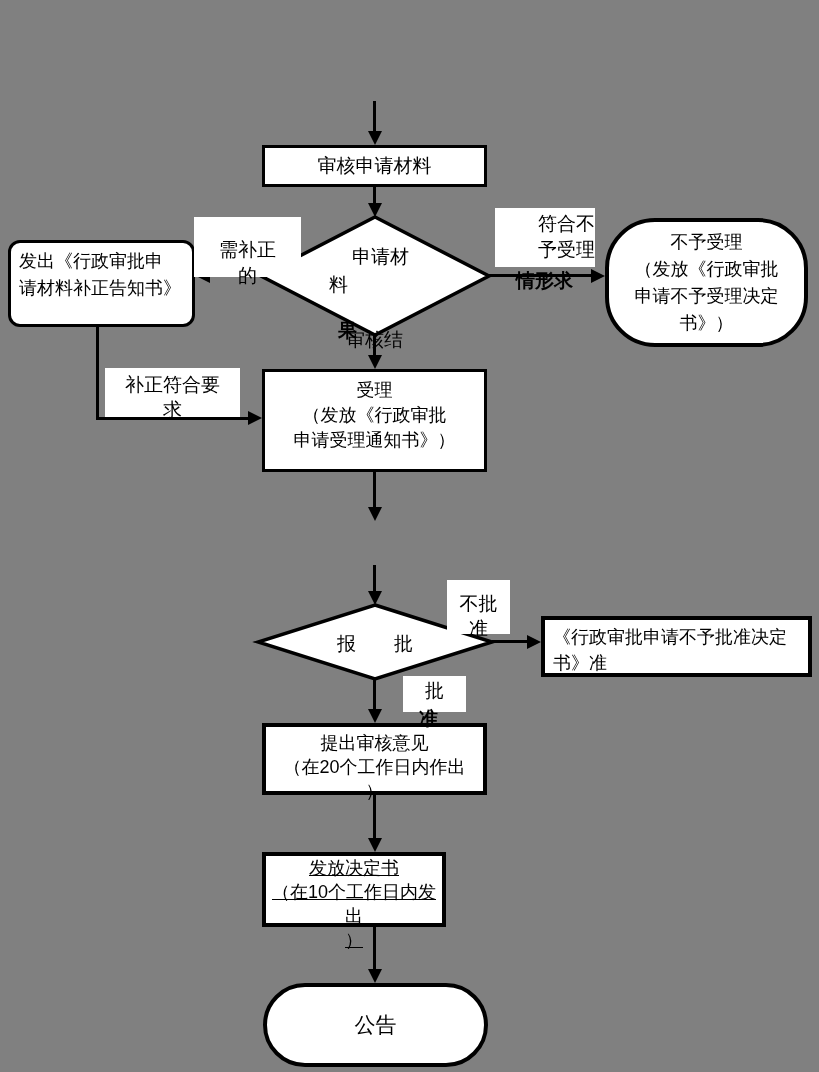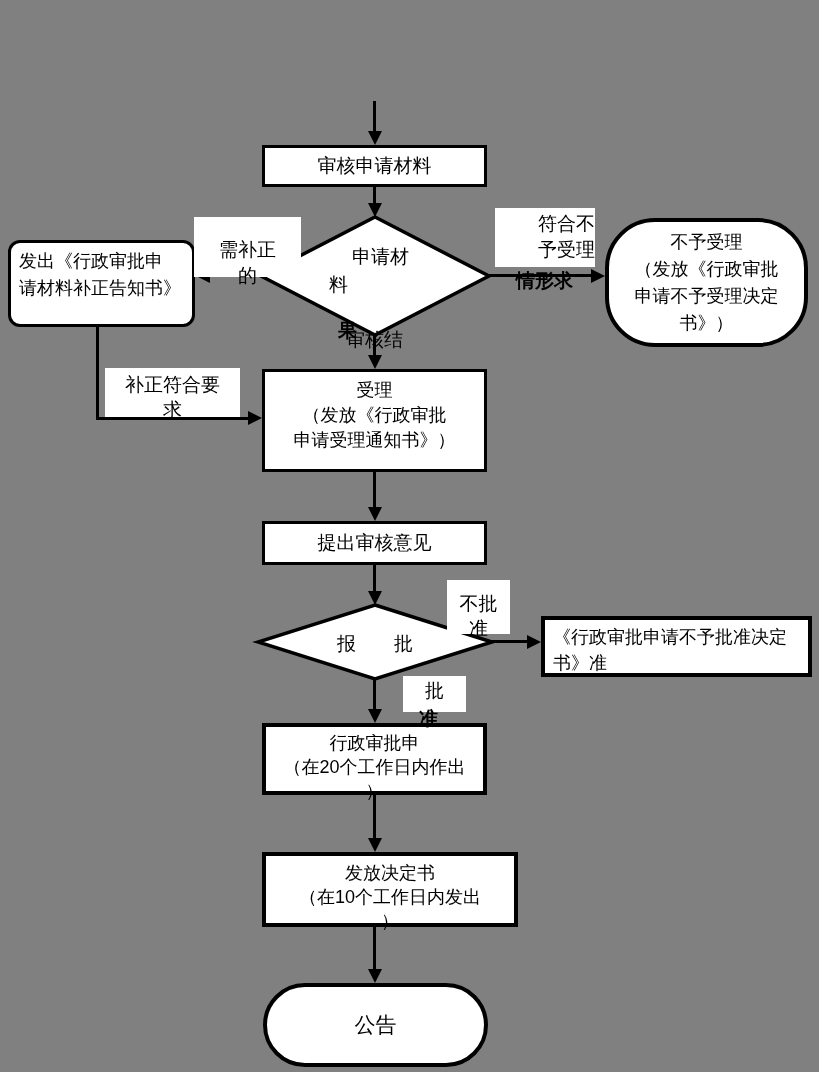--- a/index.html
+++ b/index.html
@@ -28,21 +28,21 @@
   #review{left:262px;top:145px;width:225px;height:42px;font-size:19px;}
   #diamond1-svg{position:absolute;left:256px;top:213px;}
   #issue{left:8px;top:240px;width:187px;height:87px;font-size:18px;line-height:27px;padding:5px 8px;border-radius:12px;}
   #reject{left:605px;top:218px;width:203px;height:129px;border-radius:50px;border-width:4px;font-size:18px;line-height:27px;}
   #accept{left:262px;top:369px;width:225px;height:103px;font-size:18px;line-height:25px;padding-top:6px;}
   #opinion{left:262px;top:521px;width:225px;height:44px;font-size:19px;}
   #diamond2-svg{position:absolute;left:252px;top:600px;}
   #decision2-label{position:absolute;left:252px;top:631px;width:246px;text-align:center;font-size:19px;color:#000;}
   #notapprove{left:541px;top:616px;width:271px;height:61px;border-width:4px;font-size:18px;line-height:26px;padding:4px 8px;}
   #decide{left:262px;top:723px;width:225px;height:72px;border-width:4px;font-size:18px;line-height:24px;padding-top:4px;}
-  #deliver{left:262px;top:852px;width:256px;height:75px;border-width:4px;font-size:18px;line-height:24px;padding-top:5px;}
+  #deliver{left:262px;top:852px;width:184px;height:75px;border-width:4px;font-size:18px;line-height:24px;text-decoration:underline;}
   #announce{left:263px;top:983px;width:225px;height:84px;border-radius:42px;border-width:4px;font-size:21px;}
 
   
   #lbl-need{left:194px;top:217px;width:107px;height:40px;padding-top:20px;}
   #lbl-meets{left:495px;top:208px;width:100px;height:56px;padding-top:3px;text-align:right;}
   #lbl-corr{left:105px;top:368px;width:135px;height:45px;line-height:25px;padding-top:4px;}
   #lbl-notappr{left:447px;top:580px;width:63px;height:43px;line-height:25px;padding-top:11px;}
   #lbl-appr{left:403px;top:676px;width:63px;height:36px;line-height:30px;}
 
   
@@ -119,36 +119,33 @@
 申请不予受理决定
 书》）</span>
   </div>
 
   <div id="accept" class="shape topcenter">
     <span class="txt">受理
 （发放《行政审批
 申请受理通知书》）</span>
   </div>
 
-  <div id="opinion" class="shape center">
-    <span class="txt">提出审核意见</span>
-  </div>
 
   <svg id="diamond2-svg" width="246" height="84">
     <polygon points="123,5 240,42 123,79 6,42" fill="#ffffff" stroke="#000000" stroke-width="3.5"></polygon>
   </svg>
   <div id="decision2-label">报　　批</div>
 
   <div id="notapprove" class="shape">
     <span class="txt">《行政审批申请不予批准决定
 书》准</span>
   </div>
 
   <div id="decide" class="shape topcenter">
-    <span class="txt">行政审批申
+    <span class="txt">提出审核意见
 （在20个工作日内作出
 ）</span>
   </div>
 
   <div id="deliver" class="shape topcenter">
     <span class="txt">发放决定书
 （在10个工作日内发出
 ）</span>
   </div>
 

